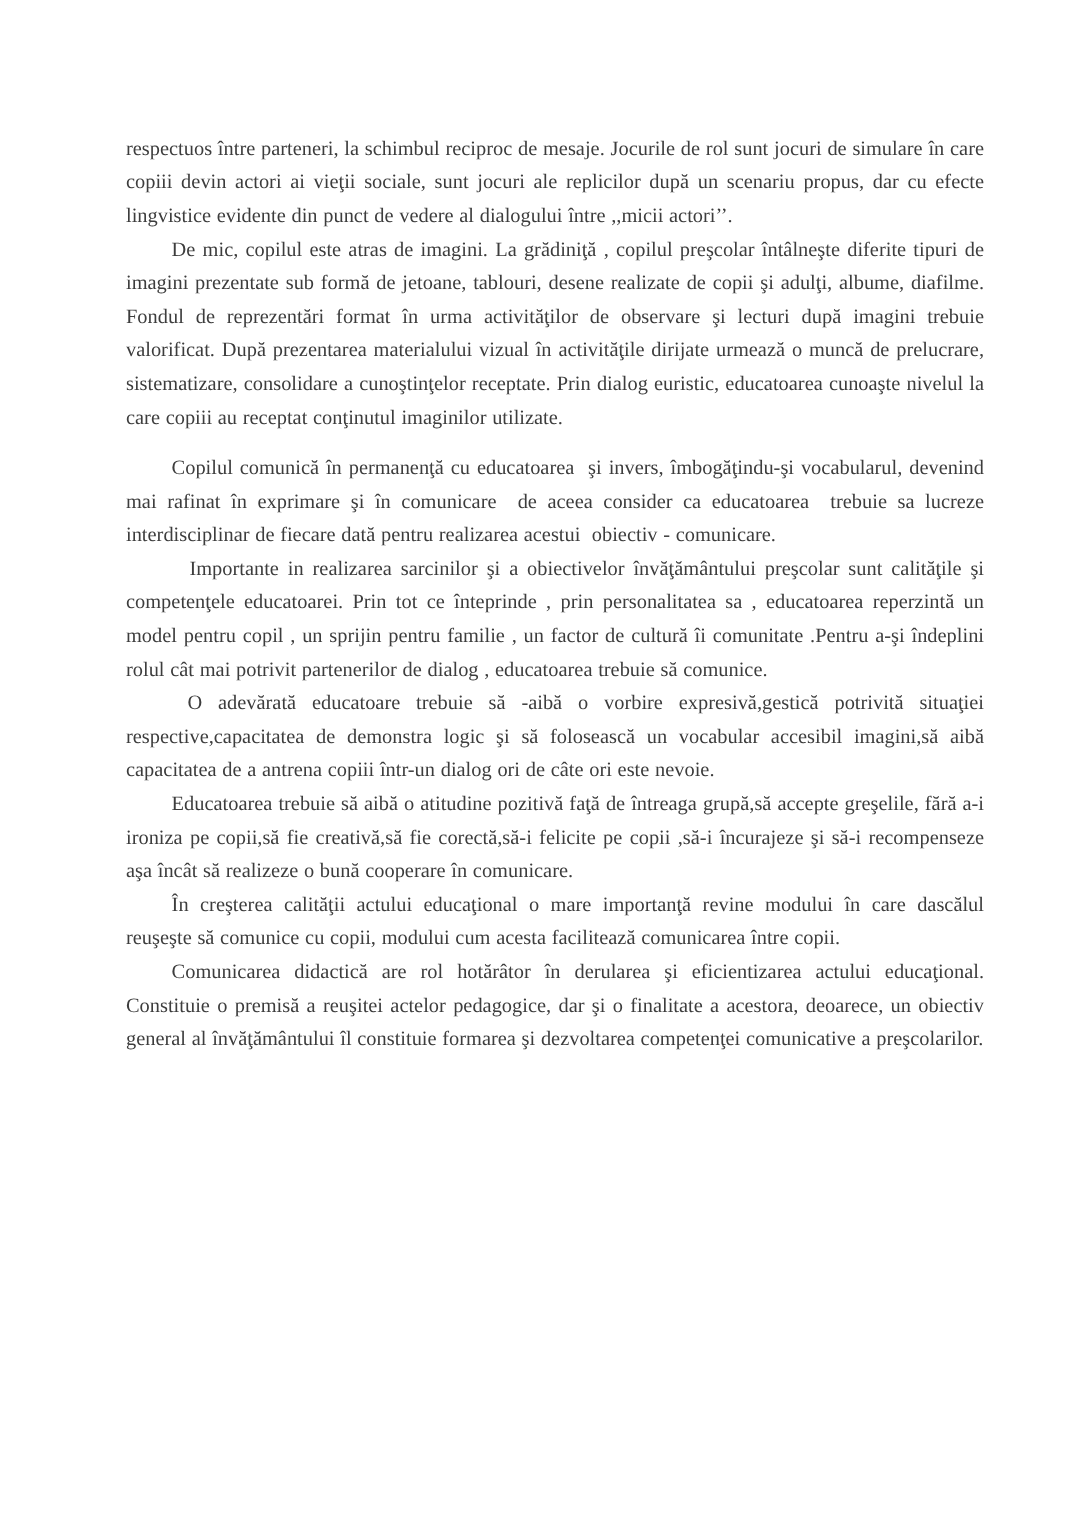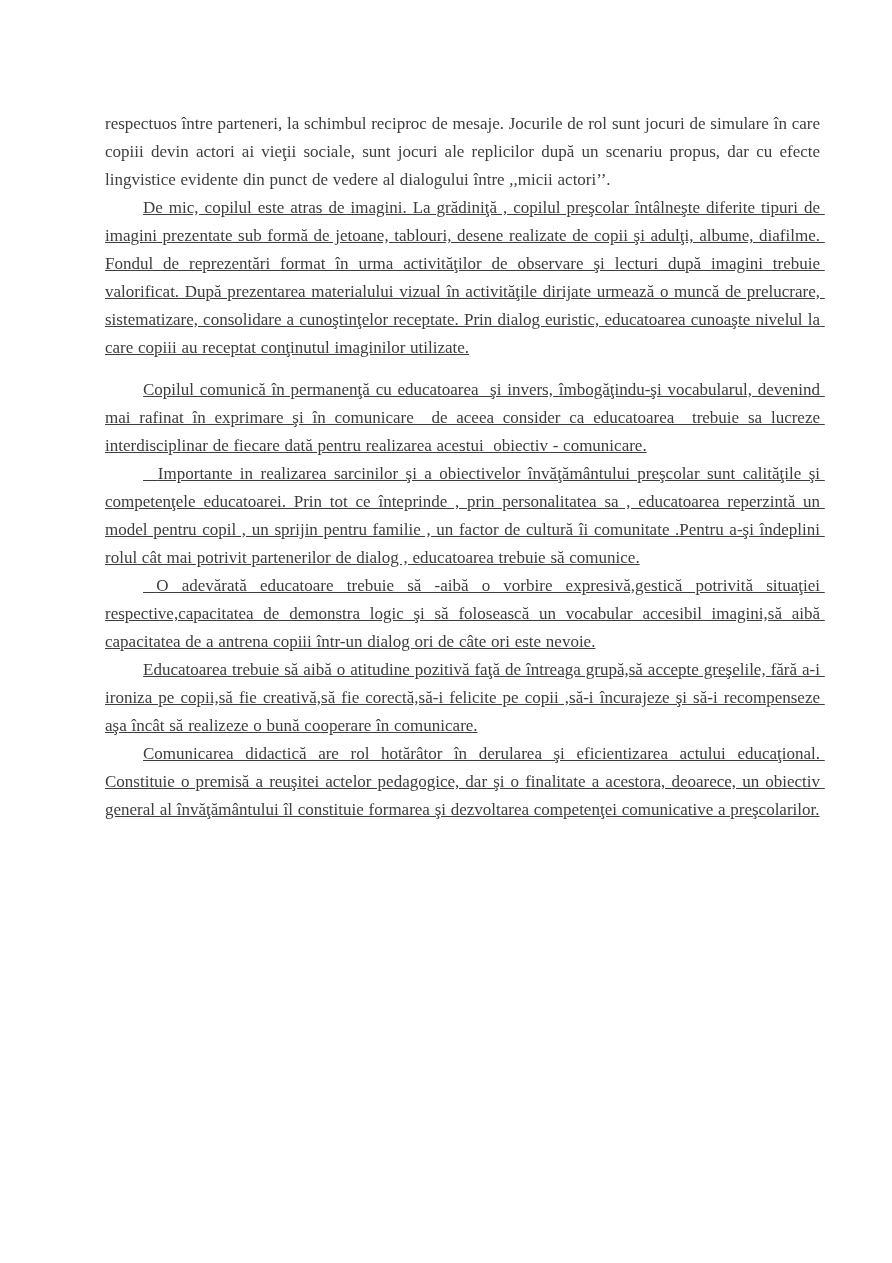--- a/index.html
+++ b/index.html
@@ -25,32 +25,32 @@
     margin: 0;
     font-size: 17px;
     line-height: 28px;
     color: #3d3d3d;
     text-align: justify;
     white-space: pre-wrap;       
     word-spacing: 0.5px;
   }
   .para.indent {
     text-indent: 38px;
-    text-decoration: underline;
   }
   .para.spacer {
     height: 14px;
     line-height: 14px;
   }
 </style>
 </head>
 <body>
 
 <main class="page">
   <p class="para">respectuos între parteneri, la schimbul reciproc de mesaje. Jocurile de rol sunt jocuri de simulare în care copiii devin actori ai vieţii sociale, sunt jocuri ale replicilor după un scenariu propus, dar cu efecte lingvistice evidente din punct de vedere al dialogului între ,,micii actori’’.</p>
   <p class="para indent">De mic, copilul este atras de imagini. La grădiniţă , copilul preşcolar întâlneşte diferite tipuri de imagini prezentate sub formă de jetoane, tablouri, desene realizate de copii şi adulţi, albume, diafilme. Fondul de reprezentări format în urma activităţilor de observare şi lecturi după imagini trebuie valorificat. După prezentarea materialului vizual în activităţile dirijate urmează o muncă de prelucrare, sistematizare, consolidare a cunoştinţelor receptate. Prin dialog euristic, educatoarea cunoaşte nivelul la care copiii au receptat conţinutul imaginilor utilizate.</p>
   <p class="para spacer"></p>
   <p class="para indent">Copilul comunică în permanenţă cu educatoarea  şi invers, îmbogăţindu-şi vocabularul, devenind mai rafinat în exprimare şi în comunicare  de aceea consider ca educatoarea  trebuie sa lucreze interdisciplinar de fiecare dată pentru realizarea acestui  obiectiv - comunicare.</p>
   <p class="para indent">  Importante in realizarea sarcinilor şi a obiectivelor învăţământului preşcolar sunt calităţile şi competenţele educatoarei. Prin tot ce înteprinde , prin personalitatea sa , educatoarea reperzintă un model pentru copil , un sprijin pentru familie , un factor de cultură îi comunitate .Pentru a-şi îndeplini rolul cât mai potrivit partenerilor de dialog , educatoarea trebuie să comunice.</p>
   <p class="para indent"> O adevărată educatoare trebuie să -aibă o vorbire expresivă,gestică potrivită situaţiei respective,capacitatea de demonstra logic şi să folosească un vocabular accesibil imagini,să aibă capacitatea de a antrena copiii într-un dialog ori de câte ori este nevoie.</p>
   <p class="para indent">Educatoarea trebuie să aibă o atitudine pozitivă faţă de întreaga grupă,să accepte greşelile, fără a-i ironiza pe copii,să fie creativă,să fie corectă,să-i felicite pe copii ,să-i încurajeze şi să-i recompenseze aşa încât să realizeze o bună cooperare în comunicare.</p>
+  <p class="para indent">În creşterea calităţii actului educaţional o mare importanţă revine modului în care dascălul reuşeşte să comunice cu copii, modului cum acesta facilitează comunicarea între copii.</p>
   <p class="para indent">Comunicarea didactică are rol hotărâtor în derularea şi eficientizarea actului educaţional. Constituie o premisă a reuşitei actelor pedagogice, dar şi o finalitate a acestora, deoarece, un obiectiv general al învăţământului îl constituie formarea şi dezvoltarea competenţei comunicative a preşcolarilor.</p>
 </main>
 
 </body></html>

